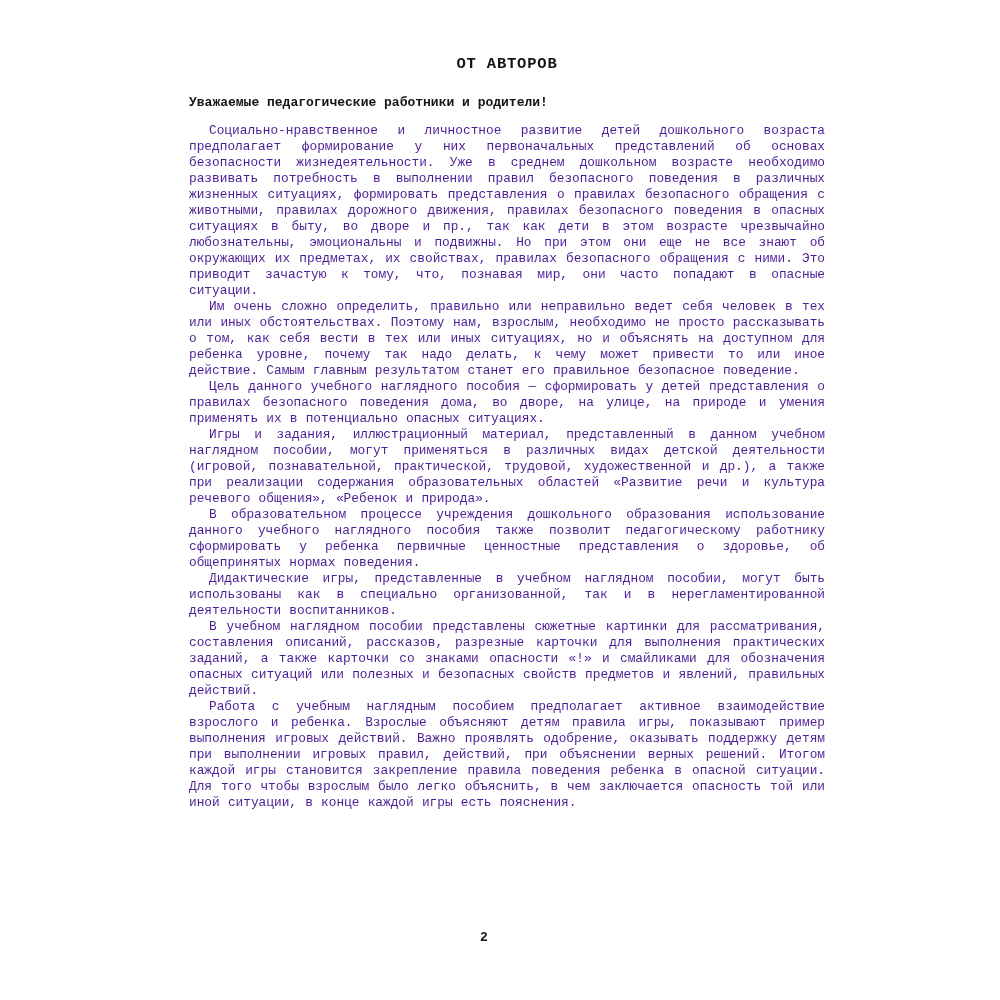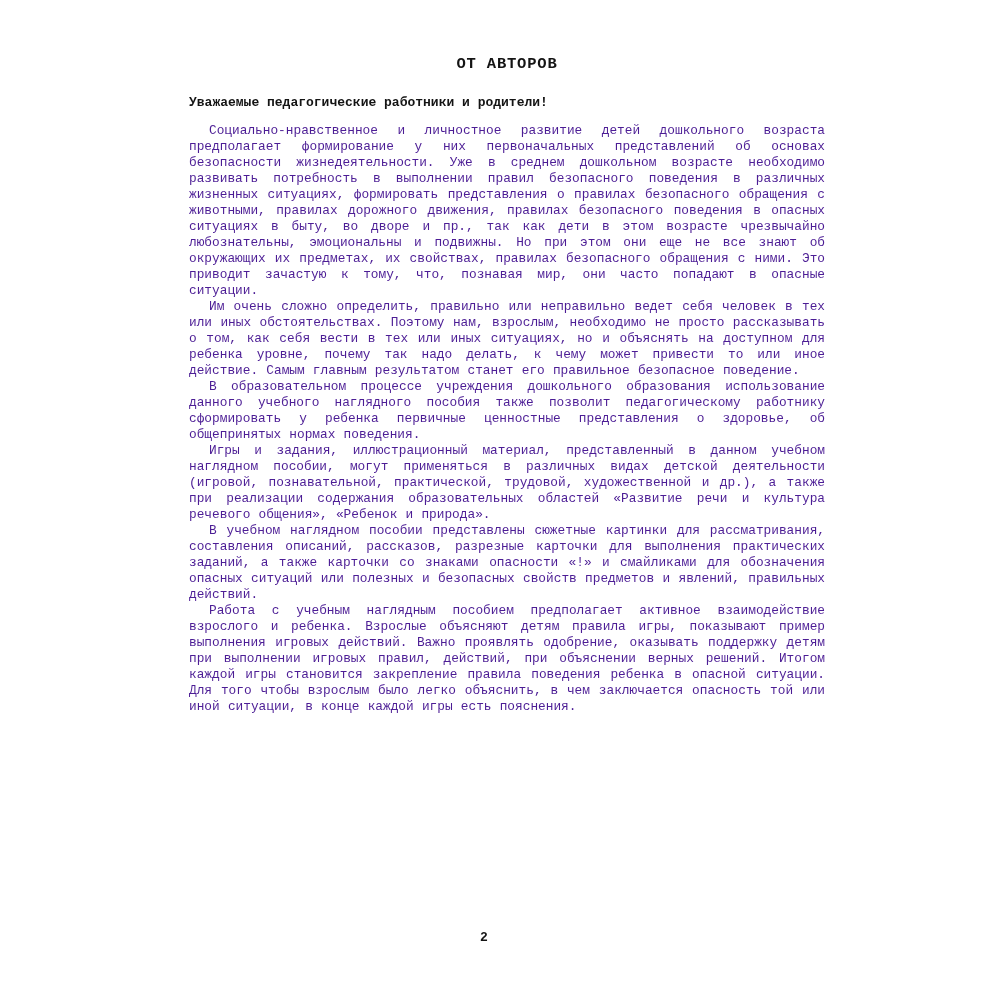--- a/index.html
+++ b/index.html
@@ -65,20 +65,22 @@
 </head>
 <body>
 
 <div class="page">
   <div class="content">
     <h1 class="doc-title">ОТ АВТОРОВ</h1>
     <h2 class="doc-salutation">Уважаемые педагогические работники и родители!</h2>
     <div class="doc-body">
       <p>Социально-нравственное и личностное развитие детей дошкольного возраста предполагает формирование у них первоначальных представлений об основах безопасности жизнедеятельности. Уже в среднем дошкольном возрасте необходимо развивать потребность в выполнении правил безопасного поведения в различных жизненных ситуациях, формировать представления о правилах безопасного обращения с животными, правилах дорожного движения, правилах безопасного поведения в опасных ситуациях в быту, во дворе и пр., так как дети в этом возрасте чрезвычайно любознательны, эмоциональны и подвижны. Но при этом они еще не все знают об окружающих их предметах, их свойствах, правилах безопасного обращения с ними. Это приводит зачастую к тому, что, познавая мир, они часто попадают в опасные ситуации.</p>
       <p>Им очень сложно определить, правильно или неправильно ведет себя человек в тех или иных обстоятельствах. Поэтому нам, взрослым, необходимо не просто рассказывать о том, как себя вести в тех или иных ситуациях, но и объяснять на доступном для ребенка уровне, почему так надо делать, к чему может привести то или иное действие. Самым главным результатом станет его правильное безопасное поведение.</p>
+      <p>Цель данного учебного наглядного пособия — сформировать у детей представления о правилах безопасного поведения дома, во дворе, на улице, на природе и умения применять их в потенциально опасных ситуациях.</p>
+      <p>Игры и задания, иллюстрационный материал, представленный в данном учебном наглядном пособии, могут применяться в различных видах детской деятельности (игровой, познавательной, практической, трудовой, художественной и др.), а также при реализации содержания образовательных областей «Развитие речи и культура речевого общения», «Ребенок и природа».</p>
       <p>В образовательном процессе учреждения дошкольного образования использование данного учебного наглядного пособия также позволит педагогическому работнику сформировать у ребенка первичные ценностные представления о здоровье, об общепринятых нормах поведения.</p>
-      <p>Игры и задания, иллюстрационный материал, представленный в данном учебном наглядном пособии, могут применяться в различных видах детской деятельности (игровой, познавательной, практической, трудовой, художественной и др.), а также при реализации содержания образовательных областей «Развитие речи и культура речевого общения», «Ребенок и природа».</p>
+      <p>Дидактические игры, представленные в учебном наглядном пособии, могут быть использованы как в специально организованной, так и в нерегламентированной деятельности воспитанников.</p>
       <p>В учебном наглядном пособии представлены сюжетные картинки для рассматривания, составления описаний, рассказов, разрезные карточки для выполнения практических заданий, а также карточки со знаками опасности «!» и смайликами для обозначения опасных ситуаций или полезных и безопасных свойств предметов и явлений, правильных действий.</p>
       <p>Работа с учебным наглядным пособием предполагает активное взаимодействие взрослого и ребенка. Взрослые объясняют детям правила игры, показывают пример выполнения игровых действий. Важно проявлять одобрение, оказывать поддержку детям при выполнении игровых правил, действий, при объяснении верных решений. Итогом каждой игры становится закрепление правила поведения ребенка в опасной ситуации. Для того чтобы взрослым было легко объяснить, в чем заключается опасность той или иной ситуации, в конце каждой игры есть пояснения.</p>
     </div>
   </div>
   <div class="page-number">2</div>
 </div>
 
 </body></html>

